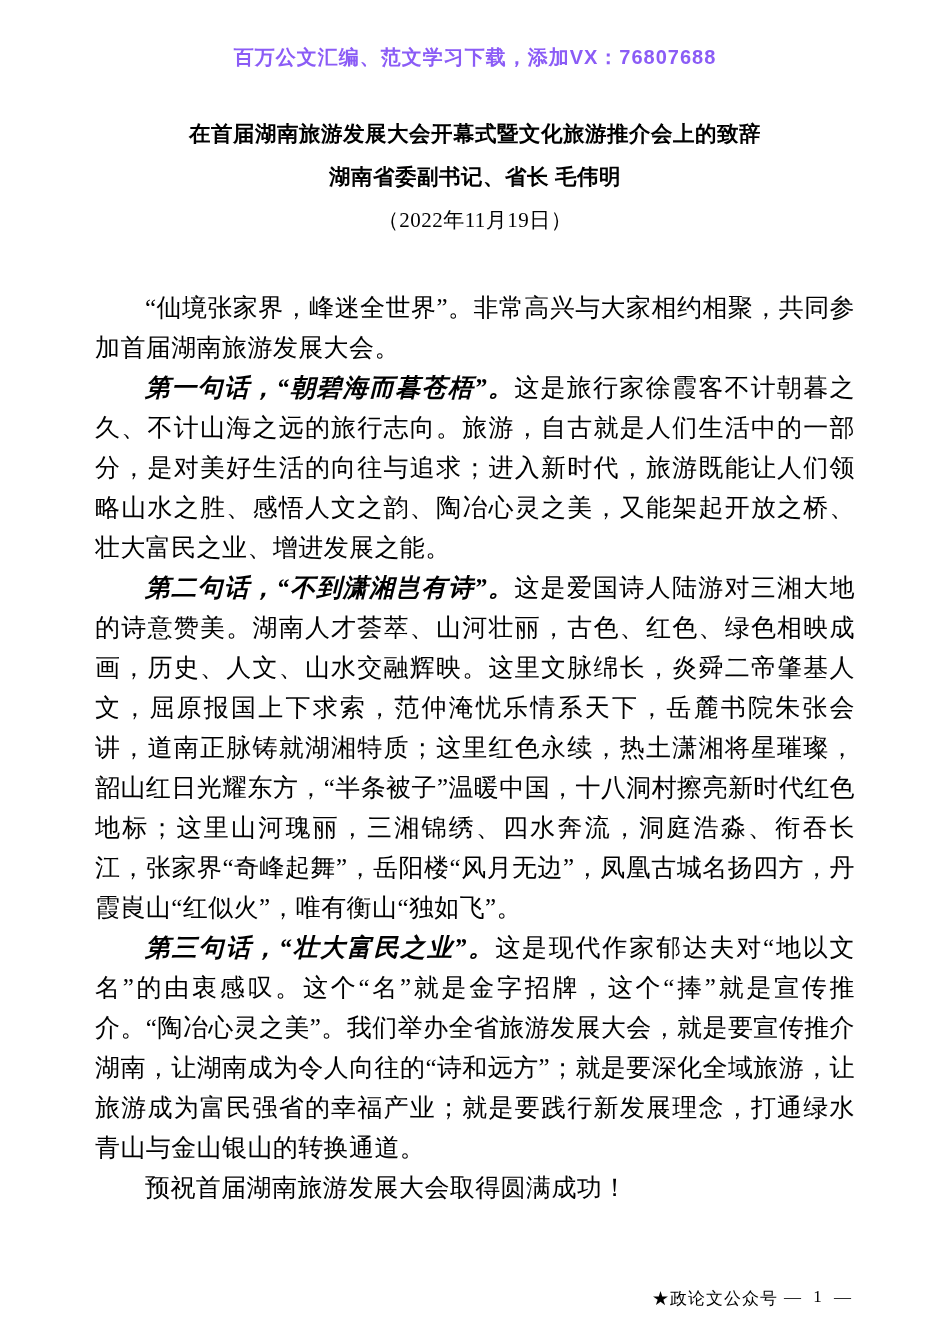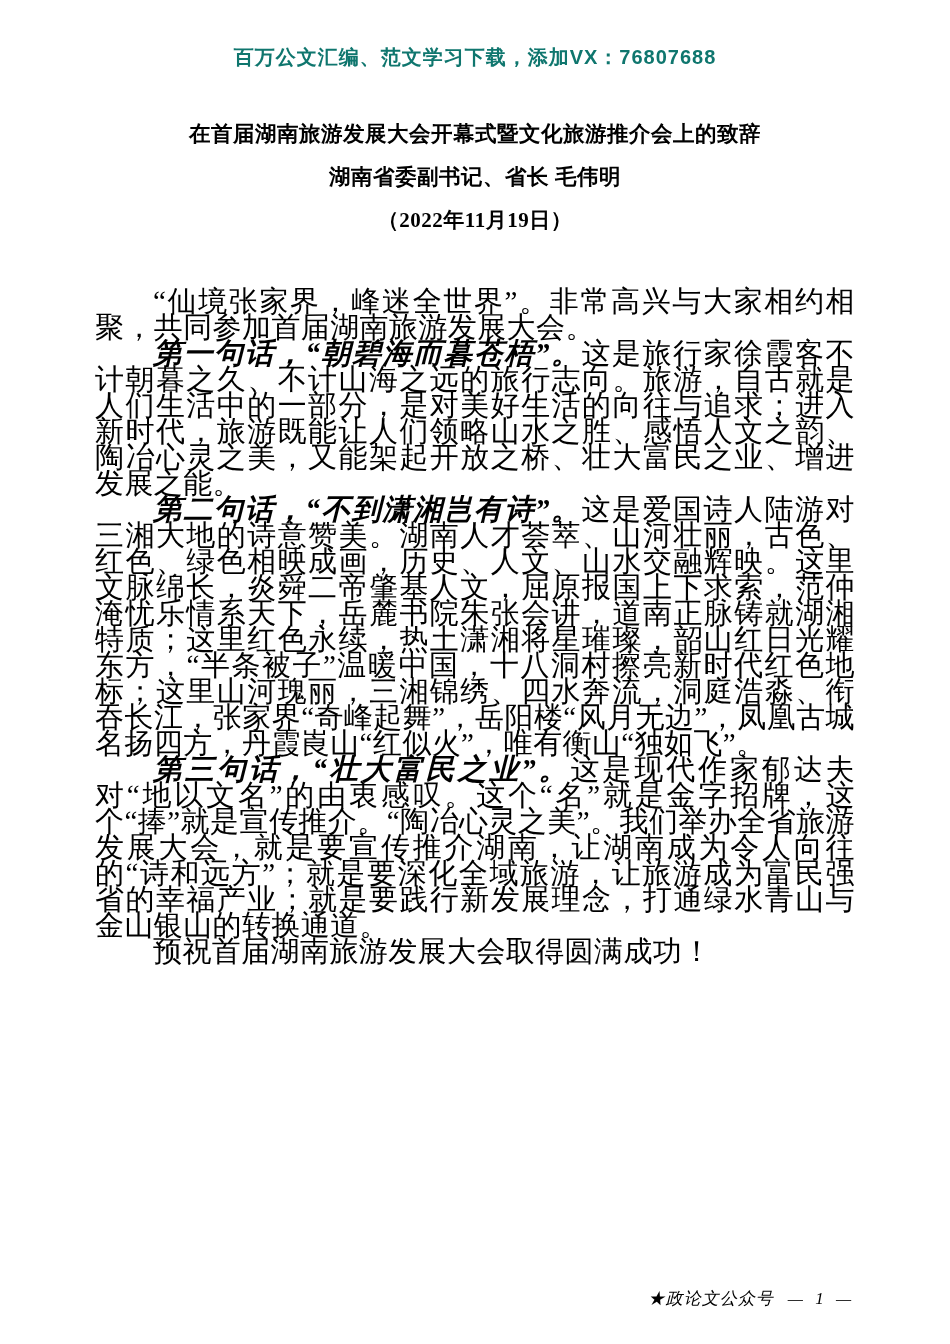--- a/index.html
+++ b/index.html
@@ -14,65 +14,64 @@
   }
   .page {
     width: 950px;
     height: 1344px;
     padding: 36px 95px 0 95px;
     position: relative;
     background: #ffffff;
   }
   .header-notice {
     text-align: center;
-    color: #0f766e;
+    color: #8b5cf6;
     font-size: 20px;
     font-weight: 600;
     letter-spacing: 1px;
     margin-top: 8px;
     font-family: "Liberation Sans", "DejaVu Sans", sans-serif;
   }
   .title-block {
     margin-top: 42px;
     text-align: center;
   }
   .title-line {
     font-size: 21.5px;
     font-weight: bold;
     line-height: 43px;
     letter-spacing: 0.5px;
   }
   .title-line.date {
-    font-weight: bold;
+    font-weight: normal;
     font-size: 21px;
   }
   .body-block {
     margin-top: 46px;
   }
   .para {
-    font-size: 29px;
-    line-height: 26px;
+    font-size: 25px;
+    line-height: 40px;
     text-align: justify;
     text-indent: 2em;
     letter-spacing: 0.4px;
   }
   .para strong {
     font-weight: bold;
     font-style: italic;
   }
   .footer {
     position: absolute;
     bottom: 34px;
     right: 95px;
     font-size: 17px;
     letter-spacing: 1px;
     display: flex;
-    align-items: center;
-    gap: 14px;
-    font-style: italic;
+    align-items: flex-start;
+    gap: 6px;
   }
   .footer .page-num {
     font-size: 17px;
     letter-spacing: 4px;
   }
 </style>
 </head>
 <body>
 
 <div class="page">

